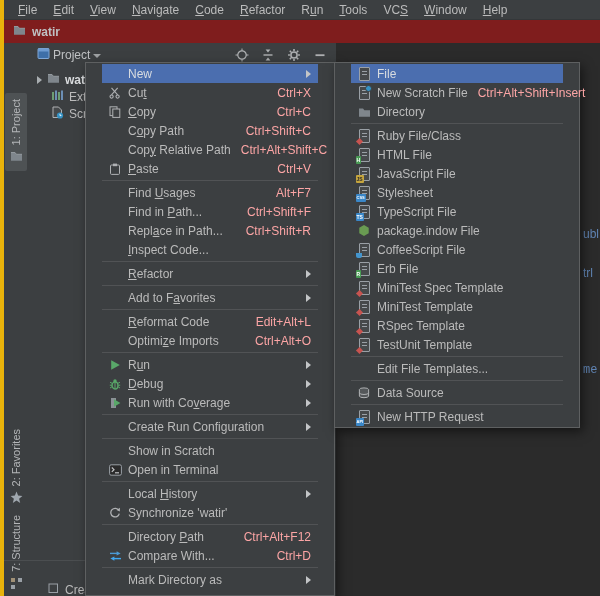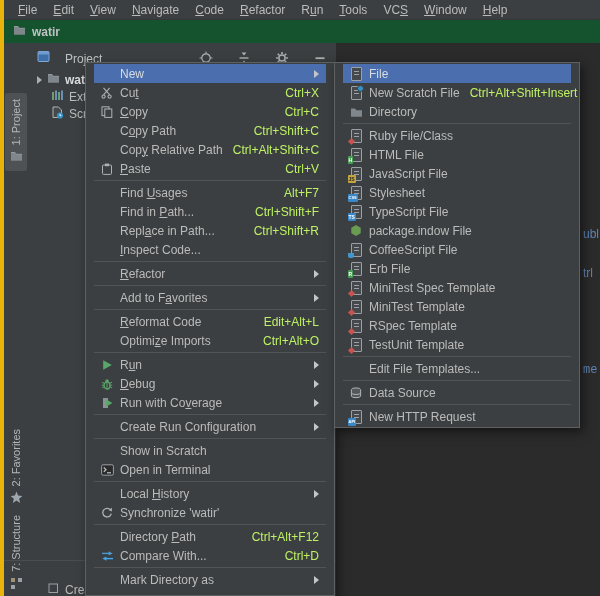--- a/index.html
+++ b/index.html
@@ -6,34 +6,34 @@
   #app{position:relative;width:600px;height:596px;background:#3C3F41;overflow:hidden;
        font-family:"Liberation Sans",sans-serif;font-size:12px;color:#BBBBBB;}
   u{text-decoration:underline;}
   
   .stripe{position:absolute;left:0;top:0;width:4px;height:596px;background:#E9B30B;z-index:60;}
   
   .menubar{position:absolute;left:4px;top:0;right:0;height:19px;background:#3C3F41;
            border-bottom:1px solid #343739;display:flex;align-items:center;padding-left:6px;}
   .mi{padding:2px 8px;cursor:default;white-space:nowrap;}
   
-  .navbar{position:absolute;left:4px;top:20px;right:0;height:23px;background:#14532d;
+  .navbar{position:absolute;left:4px;top:20px;right:0;height:23px;background:#7f1d1d;
           display:flex;align-items:center;gap:6px;padding-left:9px;}
   .navbar .nlabel{font-weight:bold;color:#BFC1C3;}
   
   .twbar{position:absolute;left:4px;top:43px;width:24px;height:553px;background:#3C3F41;border-right:1px solid #343739;}
   .twbtn{position:absolute;left:1px;width:22px;display:flex;flex-direction:column;align-items:center;gap:5px;border-radius:2px;}
   .twbtn .vtext{writing-mode:vertical-lr;transform:rotate(180deg);font-size:11px;color:#B4B6B8;white-space:nowrap;}
   .twbtn.active{background:#4E5254;}
   .twb-project{top:50px;padding:6px 0;}
   .twb-fav{top:382px;padding:4px 0;}
   .twb-struct{top:468px;padding:4px 0;}
   
   .ppanel{position:absolute;left:28px;top:43px;width:308px;height:553px;background:#3C3F41;}
-  .pp-header{height:23px;display:flex;align-items:flex-end;gap:15px;padding:0 8px 0 9px;}
+  .pp-header{height:23px;display:flex;align-items:center;gap:3px;padding:0 8px 0 9px;}
   .pp-title{color:#BFC1C3;}
   .caret{width:0;height:0;border-top:4px solid #9DA0A2;border-left:4px solid transparent;border-right:4px solid transparent;margin-top:2px;}
   .pp-sp{flex:1;}
   .hicon{width:16px;height:16px;display:inline-flex;align-items:center;justify-content:center;margin-left:7px;}
   .pp-tree{padding-top:5px;}
   .trow{height:17px;display:flex;align-items:center;gap:5px;}
   .trow-0{padding-left:9px;}
   .trow-1,.trow-2{padding-left:23px;}
   .tlabel{white-space:nowrap;}
   .tbold{font-weight:bold;color:#DADCDE;}
@@ -41,29 +41,29 @@
   
   .editor{position:absolute;left:336px;top:43px;width:264px;height:553px;background:#2B2B2B;}
   .frag{position:absolute;left:583px;color:#6185B5;white-space:nowrap;z-index:5;margin-top:20px;}
   .f0{top:207px;}.f1{top:246px;}.f2{top:343px;font-family:Liberation Mono, monospace;}
   
   .statusline{position:absolute;left:4px;top:560px;width:332px;height:1px;background:#4B4E50;}
   .term-btn{position:absolute;left:101px;top:565px;display:flex;align-items:center;gap:6px;}
   .create-btn{position:absolute;left:48px;top:583px;display:flex;align-items:center;gap:6px;}
   
   .menu{position:absolute;background:#3C3F41;border:1px solid #5E6061;box-shadow:3px 4px 10px rgba(0,0,0,.5);
-        z-index:100;padding:1px 8px;box-sizing:border-box;}
+        z-index:100;padding:1px 16px;box-sizing:border-box;}
   .menu1{left:85px;top:62px;width:250px;height:534px;overflow:hidden;}
   .menu2{left:334px;top:62px;width:246px;}
   .mrow{height:19px;display:flex;align-items:center;gap:5px;padding:0 7px 0 5px;cursor:default;}
   .mrow.sel{background:#4B6EAF;color:#D8DCE0;}
   .micon{width:16px;height:16px;flex:none;display:inline-flex;align-items:center;justify-content:center;}
   .mlabel{white-space:nowrap;}
   .msp{flex:1;}
-  .mshort{white-space:nowrap;color:#bef264;}
+  .mshort{white-space:nowrap;color:#fca5a5;}
   .marrow{width:0;height:0;border-left:5px solid #C3C5C7;border-top:4px solid transparent;border-bottom:4px solid transparent;margin-left:3px;}
   .msep{height:1px;background:#515355;margin:2px 0;}
   
   .ft{position:relative;width:9px;height:12px;background:#46494B;border:1px solid #9AA0A6;border-radius:1px;display:inline-block;}
   .ft i{position:absolute;left:2px;right:2px;height:1px;background:#9AA0A6;}
   .ft .l1{top:3px;}.ft .l2{top:6px;}
   .badge{position:absolute;bottom:-3px;left:-4px;font-family:"Liberation Sans",sans-serif;font-weight:bold;
          font-size:5px;line-height:6px;color:#FFFFFF;padding:1px 1px;border-radius:1px;letter-spacing:0;}
   .gem{position:absolute;width:5px;height:5px;transform:rotate(45deg);background:#C75450;bottom:-2px;left:-3px;}
   .dot{position:absolute;width:5px;height:5px;border-radius:50%;background:#3592C4;top:-2px;right:-3px;border:1px solid #3C3F41;}

